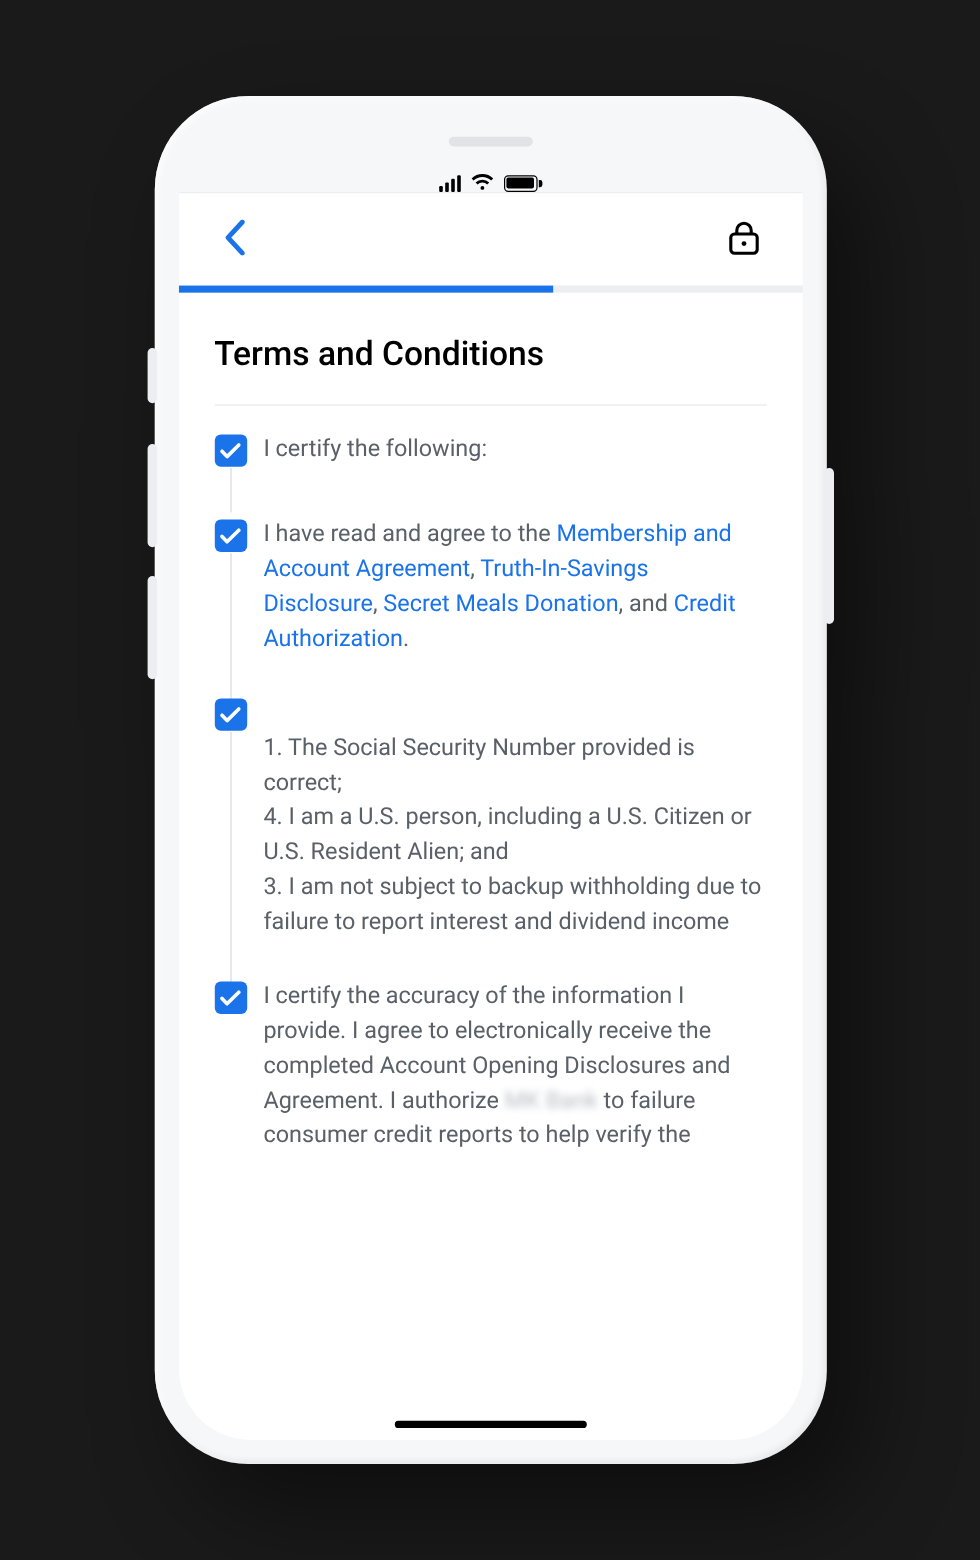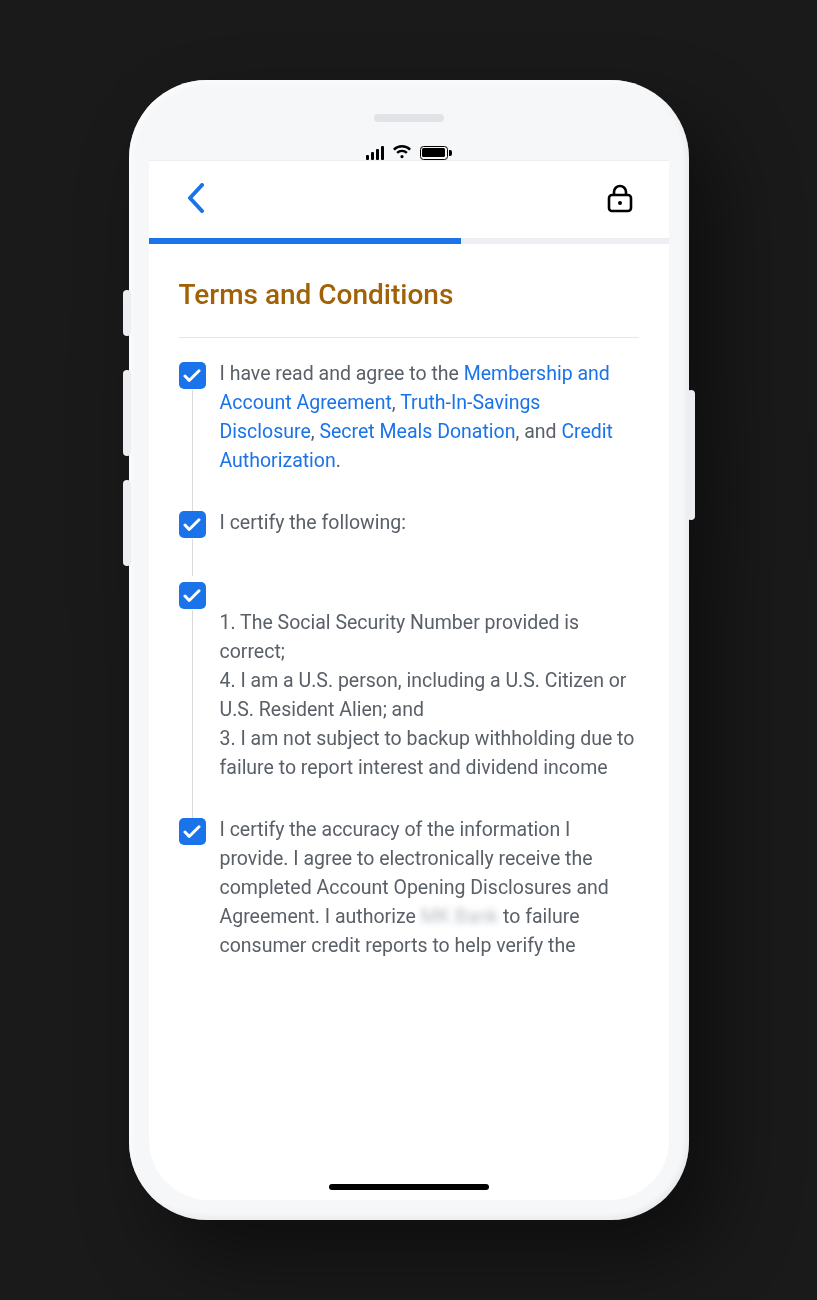--- a/index.html
+++ b/index.html
@@ -94,21 +94,21 @@
   .progress { height:6px; background:#eceef1; display:flex; }
   .progress-fill { background:#1a73e8; width:60%; height:100%; }
 
   .content {
     background:#fff;
     height: calc(100% - 60px - 78px - 6px);
     overflow:hidden;
     padding: 34px 30px 0 30px;
     position: relative;
   }
-  .title { font-size:28px; font-weight:500; color:#a16207; margin-bottom:26px; }
+  .title { font-size:28px; font-weight:500; color:#000000; margin-bottom:26px; }
   .subtitle { font-size:20px; color:#222; line-height:1.45; margin-bottom:26px; }
   .divider { height:1px; background:#e6e8eb; margin-bottom:22px; }
 
   .checklist { position:relative; }
   .item { display:flex; gap:14px; margin-bottom:34px; position:relative; }
   .item.first { margin-bottom:42px;}
   .item:not(:last-child)::after {
     content:"";
     position:absolute;
     left:13px;
@@ -198,44 +198,44 @@
     <div class="progress">
       <div class="progress-fill"></div>
     </div>
 
     <div class="content">
       <h1 class="title">Terms and Conditions</h1>
       <div class="divider"></div>
 
       <div class="checklist">
 
+        <div class="item first">
+          <div class="checkbox">
+            <svg width="18" height="14" viewBox="0 0 18 14">
+                  <path d="M2 7l4.2 4.5L16 1.8" stroke="#fff" stroke-width="3" fill="none" stroke-linecap="round" stroke-linejoin="round"></path>
+                </svg>
+          </div>
+          <div class="item-text">I certify the following:</div>
+        </div>
+
         <div class="item">
           <div class="checkbox">
             <svg width="18" height="14" viewBox="0 0 18 14">
                   <path d="M2 7l4.2 4.5L16 1.8" stroke="#fff" stroke-width="3" fill="none" stroke-linecap="round" stroke-linejoin="round"></path>
                 </svg>
           </div>
           <div class="item-text">
             <span>I have read and agree to the </span>
             <span class="link">Membership and Account Agreement</span><span>, </span>
             <span class="link">Truth-In-Savings Disclosure</span><span>, </span>
             <span class="link">Secret Meals Donation</span><span>, and </span>
             <span class="link">Credit Authorization</span><span>.</span>
           </div>
         </div>
 
-        <div class="item first">
-          <div class="checkbox">
-            <svg width="18" height="14" viewBox="0 0 18 14">
-                  <path d="M2 7l4.2 4.5L16 1.8" stroke="#fff" stroke-width="3" fill="none" stroke-linecap="round" stroke-linejoin="round"></path>
-                </svg>
-          </div>
-          <div class="item-text">I certify the following:</div>
-        </div>
-
         <div class="item">
           <div class="checkbox">
             <svg width="18" height="14" viewBox="0 0 18 14">
                   <path d="M2 7l4.2 4.5L16 1.8" stroke="#fff" stroke-width="3" fill="none" stroke-linecap="round" stroke-linejoin="round"></path>
                 </svg>
           </div>
           <div class="item-text">
             <br>
             <span>1. The Social Security Number provided is correct;</span><br>
             <span>4. I am a U.S. person, including a U.S. Citizen or U.S. Resident Alien; and</span><br>

